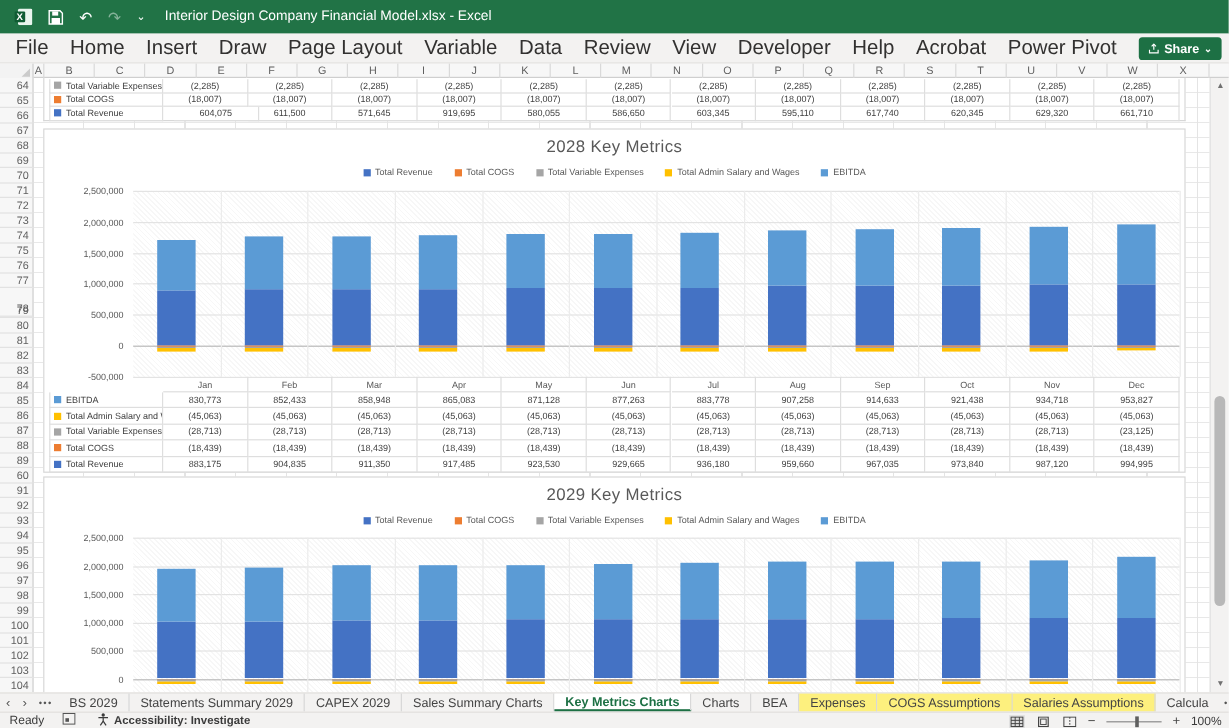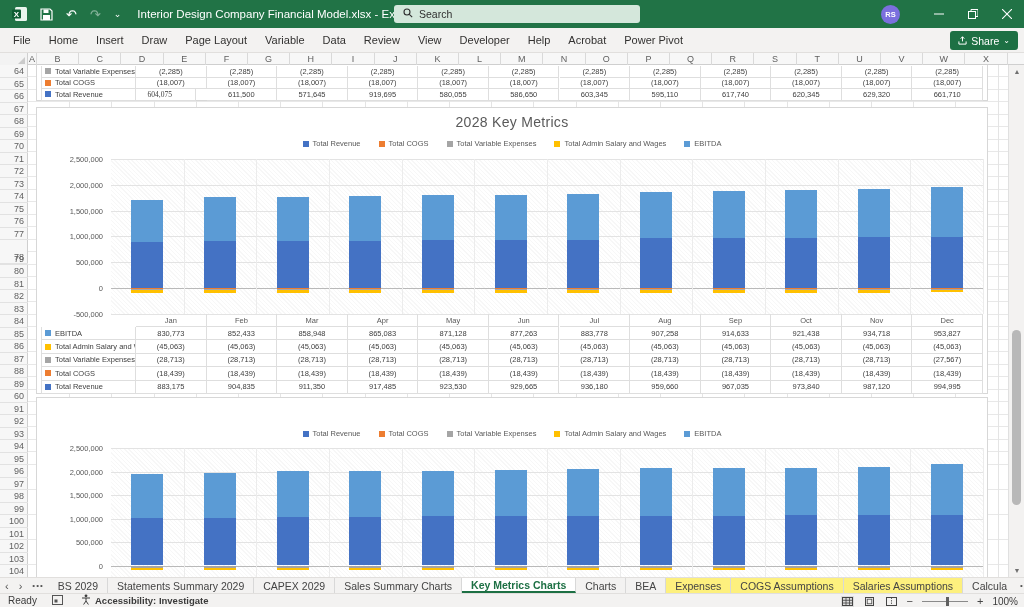--- a/index.html
+++ b/index.html
@@ -14,22 +14,22 @@
   .glyph.dim { opacity:.45; }
   .glyph.small { font-size:9px; }
   #doc-title { font-size:11.5px; margin-left:16px; white-space:nowrap; }
   #search-box { position:absolute; left:394px; top:5px; width:246px; height:18px; background:#d4e7db; border-radius:3px; display:flex; align-items:center; gap:6px; padding-left:9px; color:#2f2f2f; font-size:10.5px; }
   #title-right { position:absolute; right:0; top:0; height:28px; display:flex; align-items:center; }
   #avatar { width:19px; height:19px; border-radius:50%; background:#7b6fde; color:#fff; font-size:7.5px; font-weight:bold; display:flex; align-items:center; justify-content:center; margin-right:22px; }
   .winbtn { width:34px; height:28px; display:flex; align-items:center; justify-content:center; }
 
   
   #ribbon { position:absolute; left:0; top:28px; width:1024px; height:25px; background:#f3f2f1; display:flex; align-items:center; border-bottom:1px solid #e1dfdd; }
-  .rtab { font-size:11px; color:#323130; padding:5px 9px; white-space:nowrap; }
-  #share-btn { position:absolute; right:6px; top:3px; height:19px; background:#1d7044; color:#fff; border-radius:3px; font-size:10.5px; display:flex; align-items:center; gap:4px; padding:0 8px; }
+  .rtab { font-size:17px; color:#323130; padding:5px 9px; white-space:nowrap; }
+  #share-btn { position:absolute; right:6px; top:3px; height:19px; background:#1d7044; color:#fff; border-radius:3px; font-size:10.5px; display:flex; align-items:center; gap:4px; padding:0 8px;font-weight:bold; }
 
   
   #col-headers { position:absolute; left:0; top:53px; width:1024px; height:12px; background:#f7f7f7; border-bottom:1px solid #cfcfcf; font-size:9px; color:#5f5f5f; }
   .colcell { position:absolute; top:0; height:12px; text-align:center; border-right:1px solid #d9d9d9; line-height:12px; }
   #corner { position:absolute; left:0; top:0; width:28px; height:12px; border-right:1px solid #cfcfcf; background:#f3f3f3; }
   #corner:after { content:""; position:absolute; right:2px; bottom:1px; border-left:7px solid transparent; border-bottom:7px solid #cbcbcb; }
 
   
   #sheet { position:absolute; left:0; top:65px; width:1024px; height:512px; overflow:hidden; background:#fff; }
   #grid-bg { position:absolute; left:28px; top:0; width:980px; height:512px;
@@ -92,49 +92,20 @@
           <path d="M1 1 h9 l2 2 v9 h-11 z" fill="none" stroke="#fff" stroke-width="1.2"></path>
           <rect x="3.5" y="1.5" width="5" height="3.5" fill="#fff"></rect>
           <rect x="3" y="7" width="7" height="5" fill="#fff"></rect>
         </svg>
     </span>
     <span class="glyph">↶</span>
     <span class="glyph dim">↷</span>
     <span class="glyph small">⌄</span>
   </div>
   <span id="doc-title">Interior Design Company Financial Model.xlsx  -  Excel</span>
-  <div id="search-box">
-    <span>
-      <svg width="10" height="10" viewBox="0 0 10 10">
-          <circle cx="4" cy="4" r="3" fill="none" stroke="#2f2f2f" stroke-width="1.1"></circle>
-          <line x1="6.3" y1="6.3" x2="9.2" y2="9.2" stroke="#2f2f2f" stroke-width="1.1"></line>
-        </svg>
-    </span>
-    <span>Search</span>
-  </div>
-  <div id="title-right">
-    <div id="avatar">RS</div>
-    <div class="winbtn">
-        <svg width="10" height="10" viewBox="0 0 10 10">
-          <line x1="0" y1="5" x2="10" y2="5" stroke="#fff" stroke-width="1"></line>
-        </svg>
-      </div>
-    <div class="winbtn">
-        <svg width="10" height="10" viewBox="0 0 10 10">
-          <rect x="0.5" y="2.5" width="7" height="7" fill="none" stroke="#fff" stroke-width="1"></rect>
-          <path d="M3 2.5 v-2 h7 v7 h-2" fill="none" stroke="#fff" stroke-width="1"></path>
-        </svg>
-      </div>
-    <div class="winbtn">
-        <svg width="10" height="10" viewBox="0 0 10 10">
-          <line x1="0" y1="0" x2="10" y2="10" stroke="#fff" stroke-width="1.1"></line>
-          <line x1="10" y1="0" x2="0" y2="10" stroke="#fff" stroke-width="1.1"></line>
-        </svg>
-      </div>
-  </div>
 </div>
 
 <div id="ribbon">
   <div id="ribbon-tabs" style="display:flex; padding-left:4px;">
       <div class="rtab">File</div>
       <div class="rtab">Home</div>
       <div class="rtab">Insert</div>
       <div class="rtab">Draw</div>
       <div class="rtab">Page Layout</div>
       <div class="rtab">Variable</div>
@@ -261,21 +232,21 @@
         <div class="cell" style="left: 518.5px; top: 11.5px; width: 70.5833px; height: 11.5px;">(18,007)</div>
         <div class="cell" style="left: 589.083px; top: 11.5px; width: 70.5833px; height: 11.5px;">(18,007)</div>
         <div class="cell" style="left: 659.667px; top: 11.5px; width: 70.5833px; height: 11.5px;">(18,007)</div>
         <div class="cell" style="left: 730.25px; top: 11.5px; width: 70.5833px; height: 11.5px;">(18,007)</div>
         <div class="cell" style="left: 800.833px; top: 11.5px; width: 70.5833px; height: 11.5px;">(18,007)</div>
         <div class="cell" style="left: 871.417px; top: 11.5px; width: 70.5833px; height: 11.5px;">(18,007)</div>
         <div class="cell labelcell" style="left: 0px; top: 23px; width: 95px; height: 11.5px;">
           <span class="key-sq" style="background: rgb(68, 114, 196); flex: 0 0 auto;"></span>
           <span>Total Revenue</span>
         </div>
-        <div class="cell" style="left: 84px; top: 23px; width: 70.5833px; height: 11.5px; font-family: Liberation Serif, serif;">604,075</div>
+        <div class="cell" style="left: 104px; top: 23px; width: 70.5833px; height: 11.5px;">604,075</div>
         <div class="cell" style="left: 165.583px; top: 23px; width: 70.5833px; height: 11.5px;">611,500</div>
         <div class="cell" style="left: 236.167px; top: 23px; width: 70.5833px; height: 11.5px;">571,645</div>
         <div class="cell" style="left: 306.75px; top: 23px; width: 70.5833px; height: 11.5px;">919,695</div>
         <div class="cell" style="left: 377.333px; top: 23px; width: 70.5833px; height: 11.5px;">580,055</div>
         <div class="cell" style="left: 447.917px; top: 23px; width: 70.5833px; height: 11.5px;">586,650</div>
         <div class="cell" style="left: 518.5px; top: 23px; width: 70.5833px; height: 11.5px;">603,345</div>
         <div class="cell" style="left: 589.083px; top: 23px; width: 70.5833px; height: 11.5px;">595,110</div>
         <div class="cell" style="left: 659.667px; top: 23px; width: 70.5833px; height: 11.5px;">617,740</div>
         <div class="cell" style="left: 730.25px; top: 23px; width: 70.5833px; height: 11.5px;">620,345</div>
         <div class="cell" style="left: 800.833px; top: 23px; width: 70.5833px; height: 11.5px;">629,320</div>
@@ -446,21 +417,21 @@
         <div class="cell" style="left: 165.583px; top: 39.8px; width: 70.5833px; height: 13.4px;">(28,713)</div>
         <div class="cell" style="left: 236.167px; top: 39.8px; width: 70.5833px; height: 13.4px;">(28,713)</div>
         <div class="cell" style="left: 306.75px; top: 39.8px; width: 70.5833px; height: 13.4px;">(28,713)</div>
         <div class="cell" style="left: 377.333px; top: 39.8px; width: 70.5833px; height: 13.4px;">(28,713)</div>
         <div class="cell" style="left: 447.917px; top: 39.8px; width: 70.5833px; height: 13.4px;">(28,713)</div>
         <div class="cell" style="left: 518.5px; top: 39.8px; width: 70.5833px; height: 13.4px;">(28,713)</div>
         <div class="cell" style="left: 589.083px; top: 39.8px; width: 70.5833px; height: 13.4px;">(28,713)</div>
         <div class="cell" style="left: 659.667px; top: 39.8px; width: 70.5833px; height: 13.4px;">(28,713)</div>
         <div class="cell" style="left: 730.25px; top: 39.8px; width: 70.5833px; height: 13.4px;">(28,713)</div>
         <div class="cell" style="left: 800.833px; top: 39.8px; width: 70.5833px; height: 13.4px;">(28,713)</div>
-        <div class="cell" style="left: 871.417px; top: 39.8px; width: 70.5833px; height: 13.4px;">(27,567)</div>
+        <div class="cell" style="left: 871.417px; top: 39.8px; width: 70.5833px; height: 13.4px;">(23,125)</div>
         <div class="cell labelcell" style="left: 0px; top: 53.2px; width: 95px; height: 13.4px;">
           <span class="key-sq" style="background: rgb(237, 125, 49); flex: 0 0 auto;"></span>
           <span>Total COGS</span>
         </div>
         <div class="cell" style="left: 95px; top: 53.2px; width: 70.5833px; height: 13.4px;">(18,439)</div>
         <div class="cell" style="left: 165.583px; top: 53.2px; width: 70.5833px; height: 13.4px;">(18,439)</div>
         <div class="cell" style="left: 236.167px; top: 53.2px; width: 70.5833px; height: 13.4px;">(18,439)</div>
         <div class="cell" style="left: 306.75px; top: 53.2px; width: 70.5833px; height: 13.4px;">(18,439)</div>
         <div class="cell" style="left: 377.333px; top: 53.2px; width: 70.5833px; height: 13.4px;">(18,439)</div>
         <div class="cell" style="left: 447.917px; top: 53.2px; width: 70.5833px; height: 13.4px;">(18,439)</div>
@@ -482,20 +453,21 @@
         <div class="cell" style="left: 447.917px; top: 66.6px; width: 70.5833px; height: 13.4px;">929,665</div>
         <div class="cell" style="left: 518.5px; top: 66.6px; width: 70.5833px; height: 13.4px;">936,180</div>
         <div class="cell" style="left: 589.083px; top: 66.6px; width: 70.5833px; height: 13.4px;">959,660</div>
         <div class="cell" style="left: 659.667px; top: 66.6px; width: 70.5833px; height: 13.4px;">967,035</div>
         <div class="cell" style="left: 730.25px; top: 66.6px; width: 70.5833px; height: 13.4px;">973,840</div>
         <div class="cell" style="left: 800.833px; top: 66.6px; width: 70.5833px; height: 13.4px;">987,120</div>
         <div class="cell" style="left: 871.417px; top: 66.6px; width: 70.5833px; height: 13.4px;">994,995</div>
       </div>
     </div>
   <div id="chart-2029" class="chart" style="left:36px; top:332px; width:952px; height:270px;">
+      <div class="chart-title" style="top: 6px;">2029 Key Metrics</div>
       <div class="legend" style="top: 31px;">
         <div class="legend-item">
           <span class="key-sq" style="background: rgb(68, 114, 196);"></span>
           <span>Total Revenue</span>
         </div>
         <div class="legend-item">
           <span class="key-sq" style="background: rgb(237, 125, 49);"></span>
           <span>Total COGS</span>
         </div>
         <div class="legend-item">

